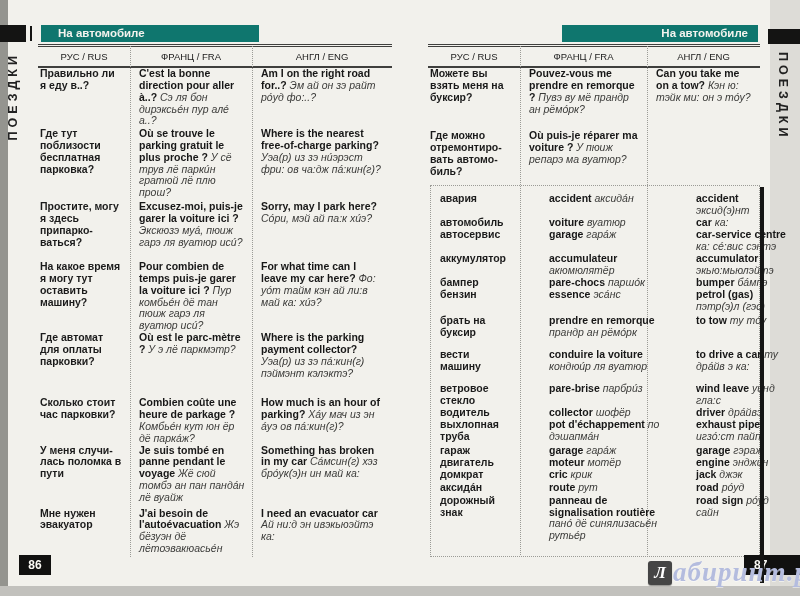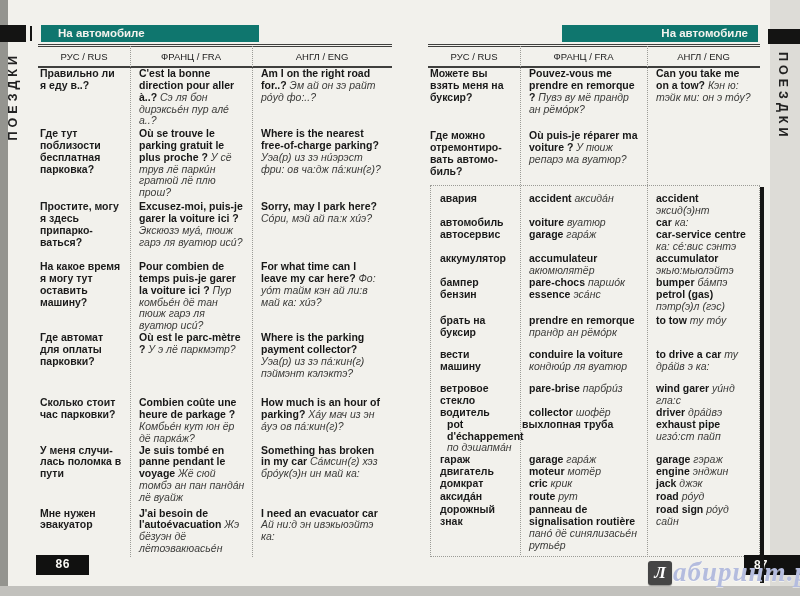--- a/index.html
+++ b/index.html
@@ -59,40 +59,40 @@
   #left-rows .prow:nth-child(5){min-height:65px}
   #left-rows .prow:nth-child(6){min-height:43px}
   #left-rows .prow:nth-child(7){min-height:63px}
   #left-rows .prow:nth-child(8){min-height:48px}
   #right-rows .prow:nth-child(1){min-height:62px}
   #right-rows .prow:nth-child(2){min-height:53px}
 
   #vocab-box{position:absolute;left:430px;top:185px;width:328px;height:370px;
              border:1px dotted #9b9b96;overflow:hidden;}
   #vocab-rows{position:absolute;left:438px;top:193px;width:316px;font-size:10.5px;line-height:1.13;}
-  #vocab-rows .vrow{display:grid;grid-template-columns:82px 127px 107px;}
+  #vocab-rows .vrow{display:grid;grid-template-columns:82px 127px 107px;gap:20px;}
   #vocab-rows .vrow:nth-child(1){min-height:24px}
   #vocab-rows .vrow:nth-child(2){min-height:12px}
   #vocab-rows .vrow:nth-child(3){min-height:24px}
   #vocab-rows .vrow:nth-child(4){min-height:24px}
   #vocab-rows .vrow:nth-child(5){min-height:12px}
   #vocab-rows .vrow:nth-child(6){min-height:26px}
   #vocab-rows .vrow:nth-child(7){min-height:34px}
   #vocab-rows .vrow:nth-child(8){min-height:34px}
   #vocab-rows .vrow:nth-child(9){min-height:23px}
   #vocab-rows .vrow:nth-child(10){min-height:12px}
   #vocab-rows .vrow:nth-child(11){min-height:26px}
   #vocab-rows .vrow:nth-child(12){min-height:12px}
   #vocab-rows .vrow:nth-child(13){min-height:12px}
   #vocab-rows .vrow:nth-child(14){min-height:13px}
   #vocab-rows .vrow:nth-child(15){min-height:13px}
 
   .pagenum{position:absolute;background:#111110;color:#fbfaf5;font-weight:bold;
            font-size:12px;height:20px;line-height:20px;top:555px;}
-  #pagenum-left{left:36px;width:53px;text-align:center;font-family:Liberation Mono, monospace;}
+  #pagenum-left{left:19px;width:32px;text-align:center;}
   #pagenum-right{left:744px;width:52px;padding-left:10px;}
 
   #page-edge-line{position:absolute;left:760px;top:187px;width:4px;height:396px;background:#161615;}
 
   #watermark{position:absolute;left:648px;top:557px;display:flex;align-items:center;z-index:5;}
   #watermark .wm-logo{width:24px;height:24px;background:#454545;color:#ffffff;
       border-radius:3px;text-align:center;line-height:24px;font-size:17px;font-weight:bold;
       font-family:"Liberation Serif", serif;font-style:italic;box-shadow:0 1px 1px rgba(0,0,0,.4);}
   #watermark .wm-text{font-family:"Liberation Serif", serif;font-style:italic;font-weight:bold;
       font-size:27px;color:#b4bcde;letter-spacing:1px;margin-left:1px;
@@ -240,32 +240,32 @@
 
   <div class="vrow">
     <div class="cell rus-cell">вести машину</div>
     <div class="cell fra-cell"><b>conduire la voiture</b> <i>кондюúр ля вуатюр</i></div>
     <div class="cell eng-cell"><b>to drive a car</b> <i>ту дрáйв э ка:</i></div>
   </div>
 
   <div class="vrow">
     <div class="cell rus-cell">ветровое стекло</div>
     <div class="cell fra-cell"><b>pare-brise</b> <i>парбрúз</i></div>
-    <div class="cell eng-cell"><b>wind garer</b> <i>уúнд гла:с</i></div>
+    <div class="cell eng-cell"><b>wind leave</b> <i>уúнд гла:с</i></div>
   </div>
 
   <div class="vrow">
     <div class="cell rus-cell">водитель</div>
     <div class="cell fra-cell"><b>collector</b> <i>шофёр</i></div>
     <div class="cell eng-cell"><b>driver</b> <i>дрáйвэ</i></div>
   </div>
 
   <div class="vrow">
+    <div class="cell rus-cell">выхлопная труба</div>
     <div class="cell fra-cell"><b>pot d'échappement</b> <i>по дэшапмáн</i></div>
-    <div class="cell rus-cell">выхлопная труба</div>
     <div class="cell eng-cell"><b>exhaust pipe</b> <i>игзó:ст пайп</i></div>
   </div>
 
   <div class="vrow">
     <div class="cell rus-cell">гараж</div>
     <div class="cell fra-cell"><b>garage</b> <i>гарáж</i></div>
     <div class="cell eng-cell"><b>garage</b> <i>гэраж</i></div>
   </div>
 
   <div class="vrow">

